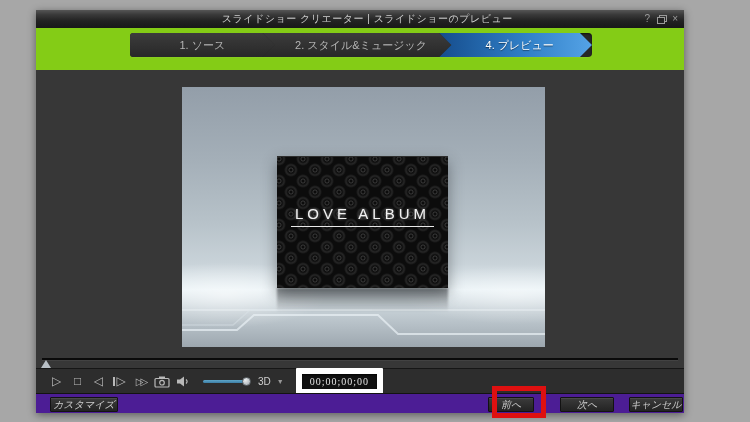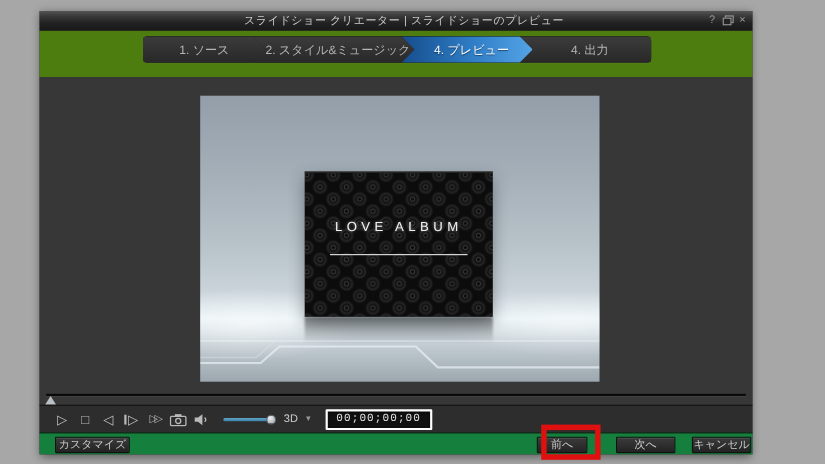--- a/index.html
+++ b/index.html
@@ -13,21 +13,21 @@
     background:linear-gradient(180deg,#555 0%,#3a3a3a 25%,#222 60%,#181818 100%);
     display:flex; align-items:center; }
   .titlebar .title { flex:1; text-align:center; font-size:10px; color:#cfcfcf; letter-spacing:.5px; padding-left:54px; }
   .win-controls { display:flex; align-items:center; gap:7px; padding-right:6px; }
   .win-btn { color:#9a9a9a; font-size:10px; line-height:10px; cursor:default; }
   .restore-glyph { position:relative; display:inline-block; width:8px; height:7px; }
   .restore-glyph::before { content:""; position:absolute; left:2px; top:0; width:6px; height:5px; border:1px solid #9a9a9a; }
   .restore-glyph::after { content:""; position:absolute; left:0; top:2px; width:6px; height:5px; border:1px solid #9a9a9a; background:#222; }
 
   
-  .tabsbar { position:absolute; left:0; top:18px; width:100%; height:42px; background:#4d7c0f; }
+  .tabsbar { position:absolute; left:0; top:18px; width:100%; height:42px; background:#84cc16; }
   .steps-strip { position:absolute; left:94px; top:5px; width:462px; height:24px;
     background:#272727; border-radius:4px; display:flex; align-items:stretch;
     box-shadow:inset 0 1px 2px rgba(0,0,0,.6), 0 1px 0 rgba(255,255,255,.04); }
   .step { position:relative; flex:1; display:flex; align-items:center; justify-content:center;
     font-size:11px; color:#b5b5b5; background:linear-gradient(180deg,#3c3c3c,#282828);
     filter:drop-shadow(2px 0 0 #191919); cursor:pointer; }
   .step.wide { flex:1.25; }
   .step.first { clip-path:polygon(0 0, calc(100% - 12px) 0, 100% 50%, calc(100% - 12px) 100%, 0 100%); border-radius:3px 0 0 3px; }
   .step.mid { clip-path:polygon(0 0, calc(100% - 12px) 0, 100% 50%, calc(100% - 12px) 100%, 0 100%, 12px 50%); margin-left:-12px; padding-left:8px; }
   .step.last { clip-path:polygon(0 0, 100% 0, 100% 100%, 0 100%, 12px 50%); margin-left:-12px; border-radius:0 3px 3px 0; padding-left:8px; filter:none; }
@@ -42,22 +42,22 @@
       linear-gradient(180deg,#939ea9 0%,#a4afb8 28%,#b7c2c9 52%,#c9d3d9 68%,#e9f2f6 78%,#c5cfd5 86%,#9da7af 100%); }
   .floor-lines { position:absolute; left:0; top:0; width:100%; height:100%; }
   .album { position:absolute; left:95px; top:69px; width:171px; height:132px;
     background-color:#0c0c0c;
     background-image:
       radial-gradient(circle at 50% 50%, rgba(110,110,110,0) 1px, rgba(110,110,110,.45) 2px, rgba(25,25,25,0) 3px, rgba(95,95,95,.32) 5px, rgba(0,0,0,0) 7px),
       radial-gradient(circle at 50% 50%, rgba(110,110,110,0) 1px, rgba(110,110,110,.45) 2px, rgba(25,25,25,0) 3px, rgba(95,95,95,.32) 5px, rgba(0,0,0,0) 7px);
     background-size:24px 22px,24px 22px; background-position:2px 2px,14px 13px;
     border-top:1px solid #2e2e2e; box-shadow:0 6px 14px rgba(30,35,40,.45);
     display:flex; align-items:center; justify-content:center; }
-  .album-title { margin-top:-14px; color:#f2f2f2; font-size:12px; letter-spacing:4px; white-space:nowrap;
-    border-bottom:1px solid #e9e9e9; padding:0 4px 18px 4px; text-shadow:0 0 3px rgba(255,255,255,.45); }
+  .album-title { margin-top:-14px; color:#f2f2f2; font-size:15px; letter-spacing:4px; white-space:nowrap;
+    border-bottom:1px solid #e9e9e9; padding:0 4px 4px 4px; text-shadow:0 0 3px rgba(255,255,255,.45); }
   .reflection { position:absolute; left:95px; top:201px; width:171px; height:24px;
     background:linear-gradient(180deg, rgba(25,28,31,.5), rgba(25,28,31,0)); filter:blur(1px); }
 
   
   .seek-track { position:absolute; left:6px; top:288px; width:636px; height:2px; background:#0a0a0a;
     box-shadow:0 1px 0 rgba(255,255,255,.06); cursor:pointer; }
   .playhead { position:absolute; left:5px; top:290px; width:0; height:0;
     border-left:5px solid transparent; border-right:5px solid transparent; border-bottom:8px solid #b9c0c6; cursor:grab; }
 
   
@@ -68,26 +68,26 @@
   .t-btn .tri2 { font-size:10px; letter-spacing:-3px; }
   .stepbar { display:inline-block; width:2px; height:9px; background:#b9b9b9; margin-right:1px; }
   .slider { position:relative; width:46px; height:9px; margin-left:10px; cursor:pointer; }
   .slider .track { position:absolute; left:0; top:3px; width:100%; height:3px; border-radius:2px;
     background:linear-gradient(180deg,#5ea6ca,#3d7ea4); }
   .slider .thumb { position:absolute; right:-2px; top:0; width:9px; height:9px; border-radius:50%;
     background:radial-gradient(circle at 35% 30%,#eceff1,#9aa1a7); border:1px solid #60666b; cursor:grab; }
   .mode-dd { display:flex; align-items:center; margin-left:9px; cursor:pointer; }
   .mode-dd .mode { color:#cfcfcf; font-size:10px; }
   .mode-dd .arrow { color:#989898; font-size:7px; margin-left:6px; }
-  .timecode { margin-left:12px; background:#101010; border:2px solid #ffffff; box-shadow:inset 0 1px 2px rgba(0,0,0,.8);
-    color:#e2e2e2; font-family:Liberation Mono, monospace; font-size:10px;
+  .timecode { margin-left:12px; background:#101010; border:6px solid #ffffff; box-shadow:inset 0 1px 2px rgba(0,0,0,.8);
+    color:#e2e2e2; font-family:Liberation Serif, serif; font-size:10px;
     letter-spacing:1px; padding:2px 8px; border-radius:1px; }
 
   
-  .footer { position:absolute; left:0; top:383px; width:100%; height:20px; background:#15803d; border-top:1px solid #131313; }
+  .footer { position:absolute; left:0; top:383px; width:100%; height:20px; background:#4c1d95; border-top:1px solid #131313;font-style:italic; }
   .f-btn { position:absolute; top:3px; height:15px; background:linear-gradient(180deg,#3b3b3b,#232323);
     border:1px solid #121212; box-shadow:inset 0 1px 0 rgba(255,255,255,.08); border-radius:1px;
     color:#cccccc; font-size:10px; line-height:13px; text-align:center; cursor:pointer; }
   .btn-customize { left:14px; width:68px; }
   .btn-back { left:452px; width:46px; }
   .btn-next { left:524px; width:54px; }
   .btn-cancel { left:593px; width:54px; }
 
   
   .annotation { position:absolute; left:492px; top:386px; width:54px; height:32px;
@@ -110,23 +110,20 @@
   <div class="tabsbar">
     <div class="steps-strip">
       <div class="step first">
         <span>1. ソース</span>
       </div>
       <div class="step mid wide">
         <span>2. スタイル&amp;ミュージック</span>
       </div>
       <div class="step mid active">
         <span>4. プレビュー</span>
-      </div>
-      <div class="step last">
-        <span>4. 出力</span>
       </div>
     </div>
   </div>
 
   <div class="main">
     <div class="viewport">
       <svg class="floor-lines" viewBox="0 0 363 260" xmlns="http://www.w3.org/2000/svg">
         <line x1="0" y1="223" x2="363" y2="223" stroke="#f4f9fb" stroke-opacity="0.5" stroke-width="1.5"></line>
         <polyline points="0,243 55,243 72,228 196,228 216,247 363,247" fill="none" stroke="#eaf1f5" stroke-opacity="0.7" stroke-width="2"></polyline>
         <polyline points="0,238 51,238 68,223 190,223" fill="none" stroke="#dbe4e9" stroke-opacity="0.45" stroke-width="1.5"></polyline>

